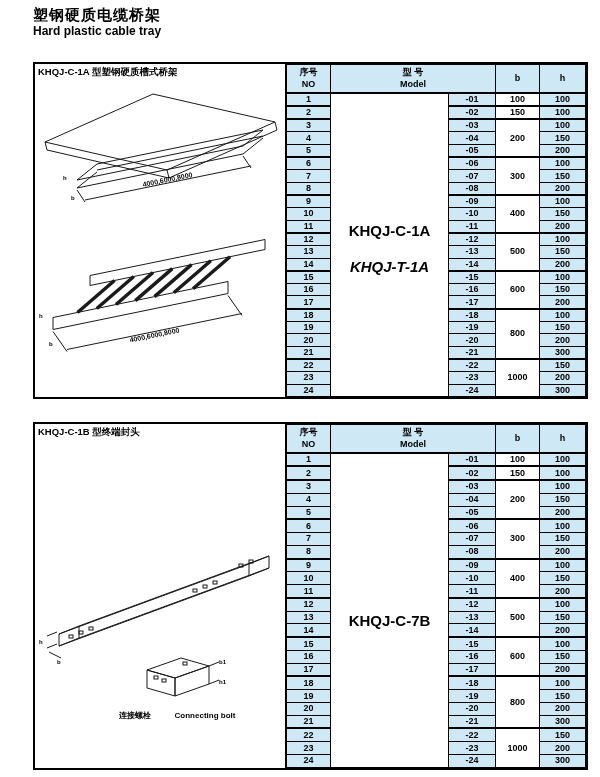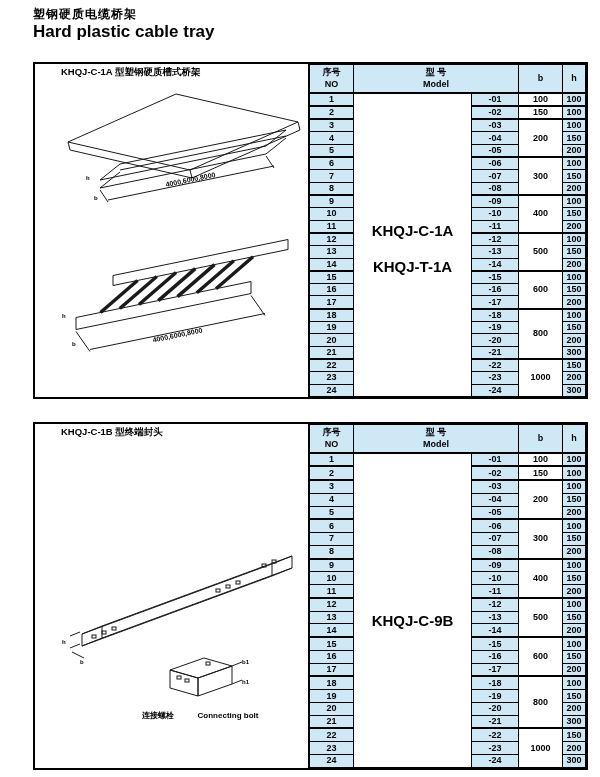--- a/index.html
+++ b/index.html
@@ -3,34 +3,34 @@
 <meta charset="utf-8">
 <style>
   :root { --cell-blue:#cfe8f5; --line:#000000; }
   * { box-sizing: border-box; }
   html,body { margin:0; padding:0; }
   body {
     width:600px; height:777px; background:#fff; position:relative;
     font-family:"Liberation Sans", sans-serif; color:#000;
   }
   .titles { position:absolute; left:33px; top:6px; }
-  .title-zh { font-size:12px; font-weight:bold; letter-spacing:1px; line-height:17px; }
-  .title-en { font-size:17px; font-weight:bold; line-height:17px; }
+  .title-zh { font-size:15px; font-weight:bold; letter-spacing:1px; line-height:17px; }
+  .title-en { font-size:12px; font-weight:bold; line-height:17px; }
 
   .block {
     position:absolute; left:33px; width:555px;
     border:2px solid var(--line); background:#fff;
     display:flex; flex-direction:row;
   }
   .block1 { top:62px;  height:337px; }
   .block2 { top:422px; height:348px;align-items:center; }
 
   .left {
     flex:0 0 251px; width:251px; border-right:1px solid var(--line);
-    display:flex; flex-direction:column; overflow:hidden; background:#fff;margin-left:23px;
+    display:flex; flex-direction:column; overflow:hidden; background:#fff;
   }
   .caption { font-size:9.5px; font-weight:bold; padding:2px 3px 0 3px; line-height:12px; white-space:nowrap; }
   .left svg { display:block; flex:0 0 auto; }
   .left svg.fill { flex:1 1 auto; }
   svg text { font-family:"Liberation Sans", sans-serif; font-weight:bold; fill:#000; }
   svg .ln { stroke:#1a1a1a; fill:none; stroke-width:1; }
   svg .thick { stroke:#1a1a1a; stroke-width:3.5; }
 
   table.spec { flex:1 1 auto; border-collapse:collapse; table-layout:fixed; height:100%; }
   .spec th, .spec td {
@@ -130,21 +130,21 @@
         </th>
         <th>b</th>
         <th>h</th>
       </tr>
     </thead>
     <tbody>
         <tr>
           <td class="blue">1</td>
           <td class="model" rowspan="24">
             <span style="top: 45%;">KHQJ-C-1A</span>
-            <span style="top: 57%;">KHQJ-T-1A</span>
+            <span style="top: 57%; font-style: italic;">KHQJ-T-1A</span>
           </td>
           <td class="blue">-01</td>
           <td class="bcol" rowspan="1">100</td>
           <td class="blue">100</td>
         </tr>
         <tr class="gs">
           <td class="blue">2</td>
           <td class="blue">-02</td>
           <td class="bcol" rowspan="1">150</td>
           <td class="blue">100</td>
@@ -343,21 +343,21 @@
             <div>Model</div>
         </th>
         <th>b</th>
         <th>h</th>
       </tr>
     </thead>
     <tbody>
         <tr>
           <td class="blue">1</td>
           <td class="model" rowspan="24">
-            <span style="top: 53%;">KHQJ-C-9B</span>
+            <span style="top: 53%;">KHQJ-C-7B</span>
           </td>
           <td class="blue">-01</td>
           <td class="bcol" rowspan="1">100</td>
           <td class="blue">100</td>
         </tr>
         <tr class="gs">
           <td class="blue">2</td>
           <td class="blue">-02</td>
           <td class="bcol" rowspan="1">150</td>
           <td class="blue">100</td>

